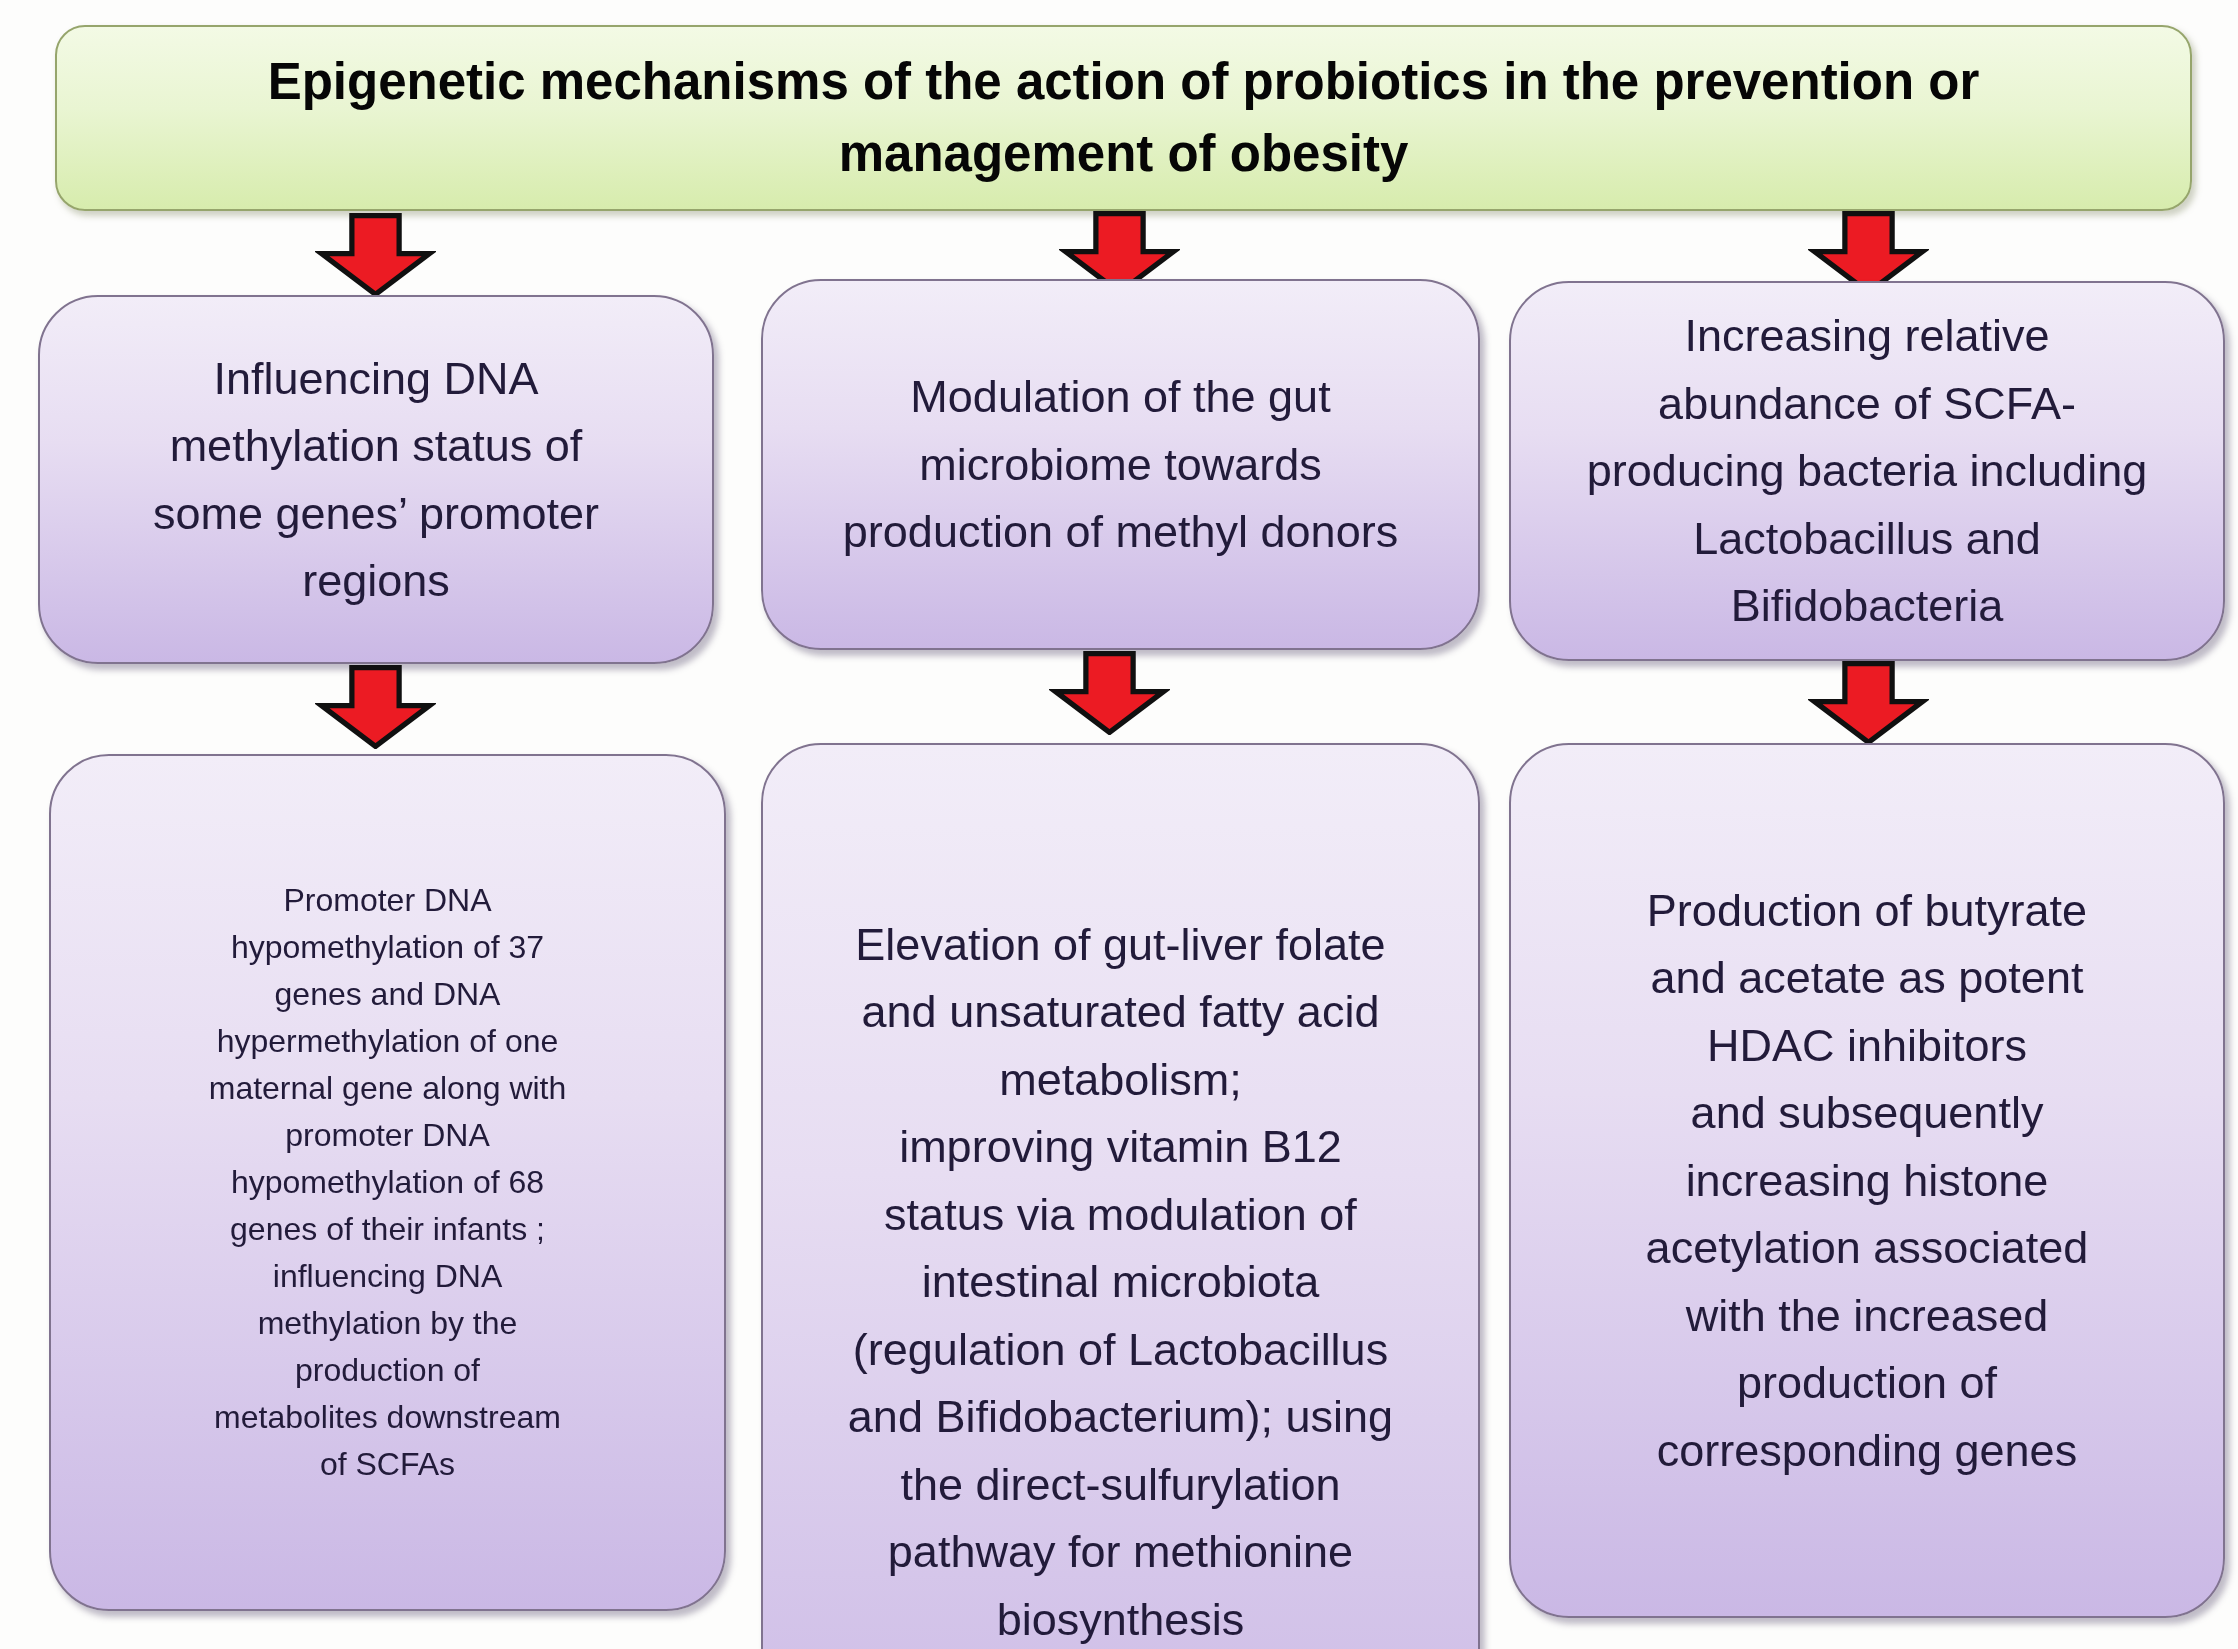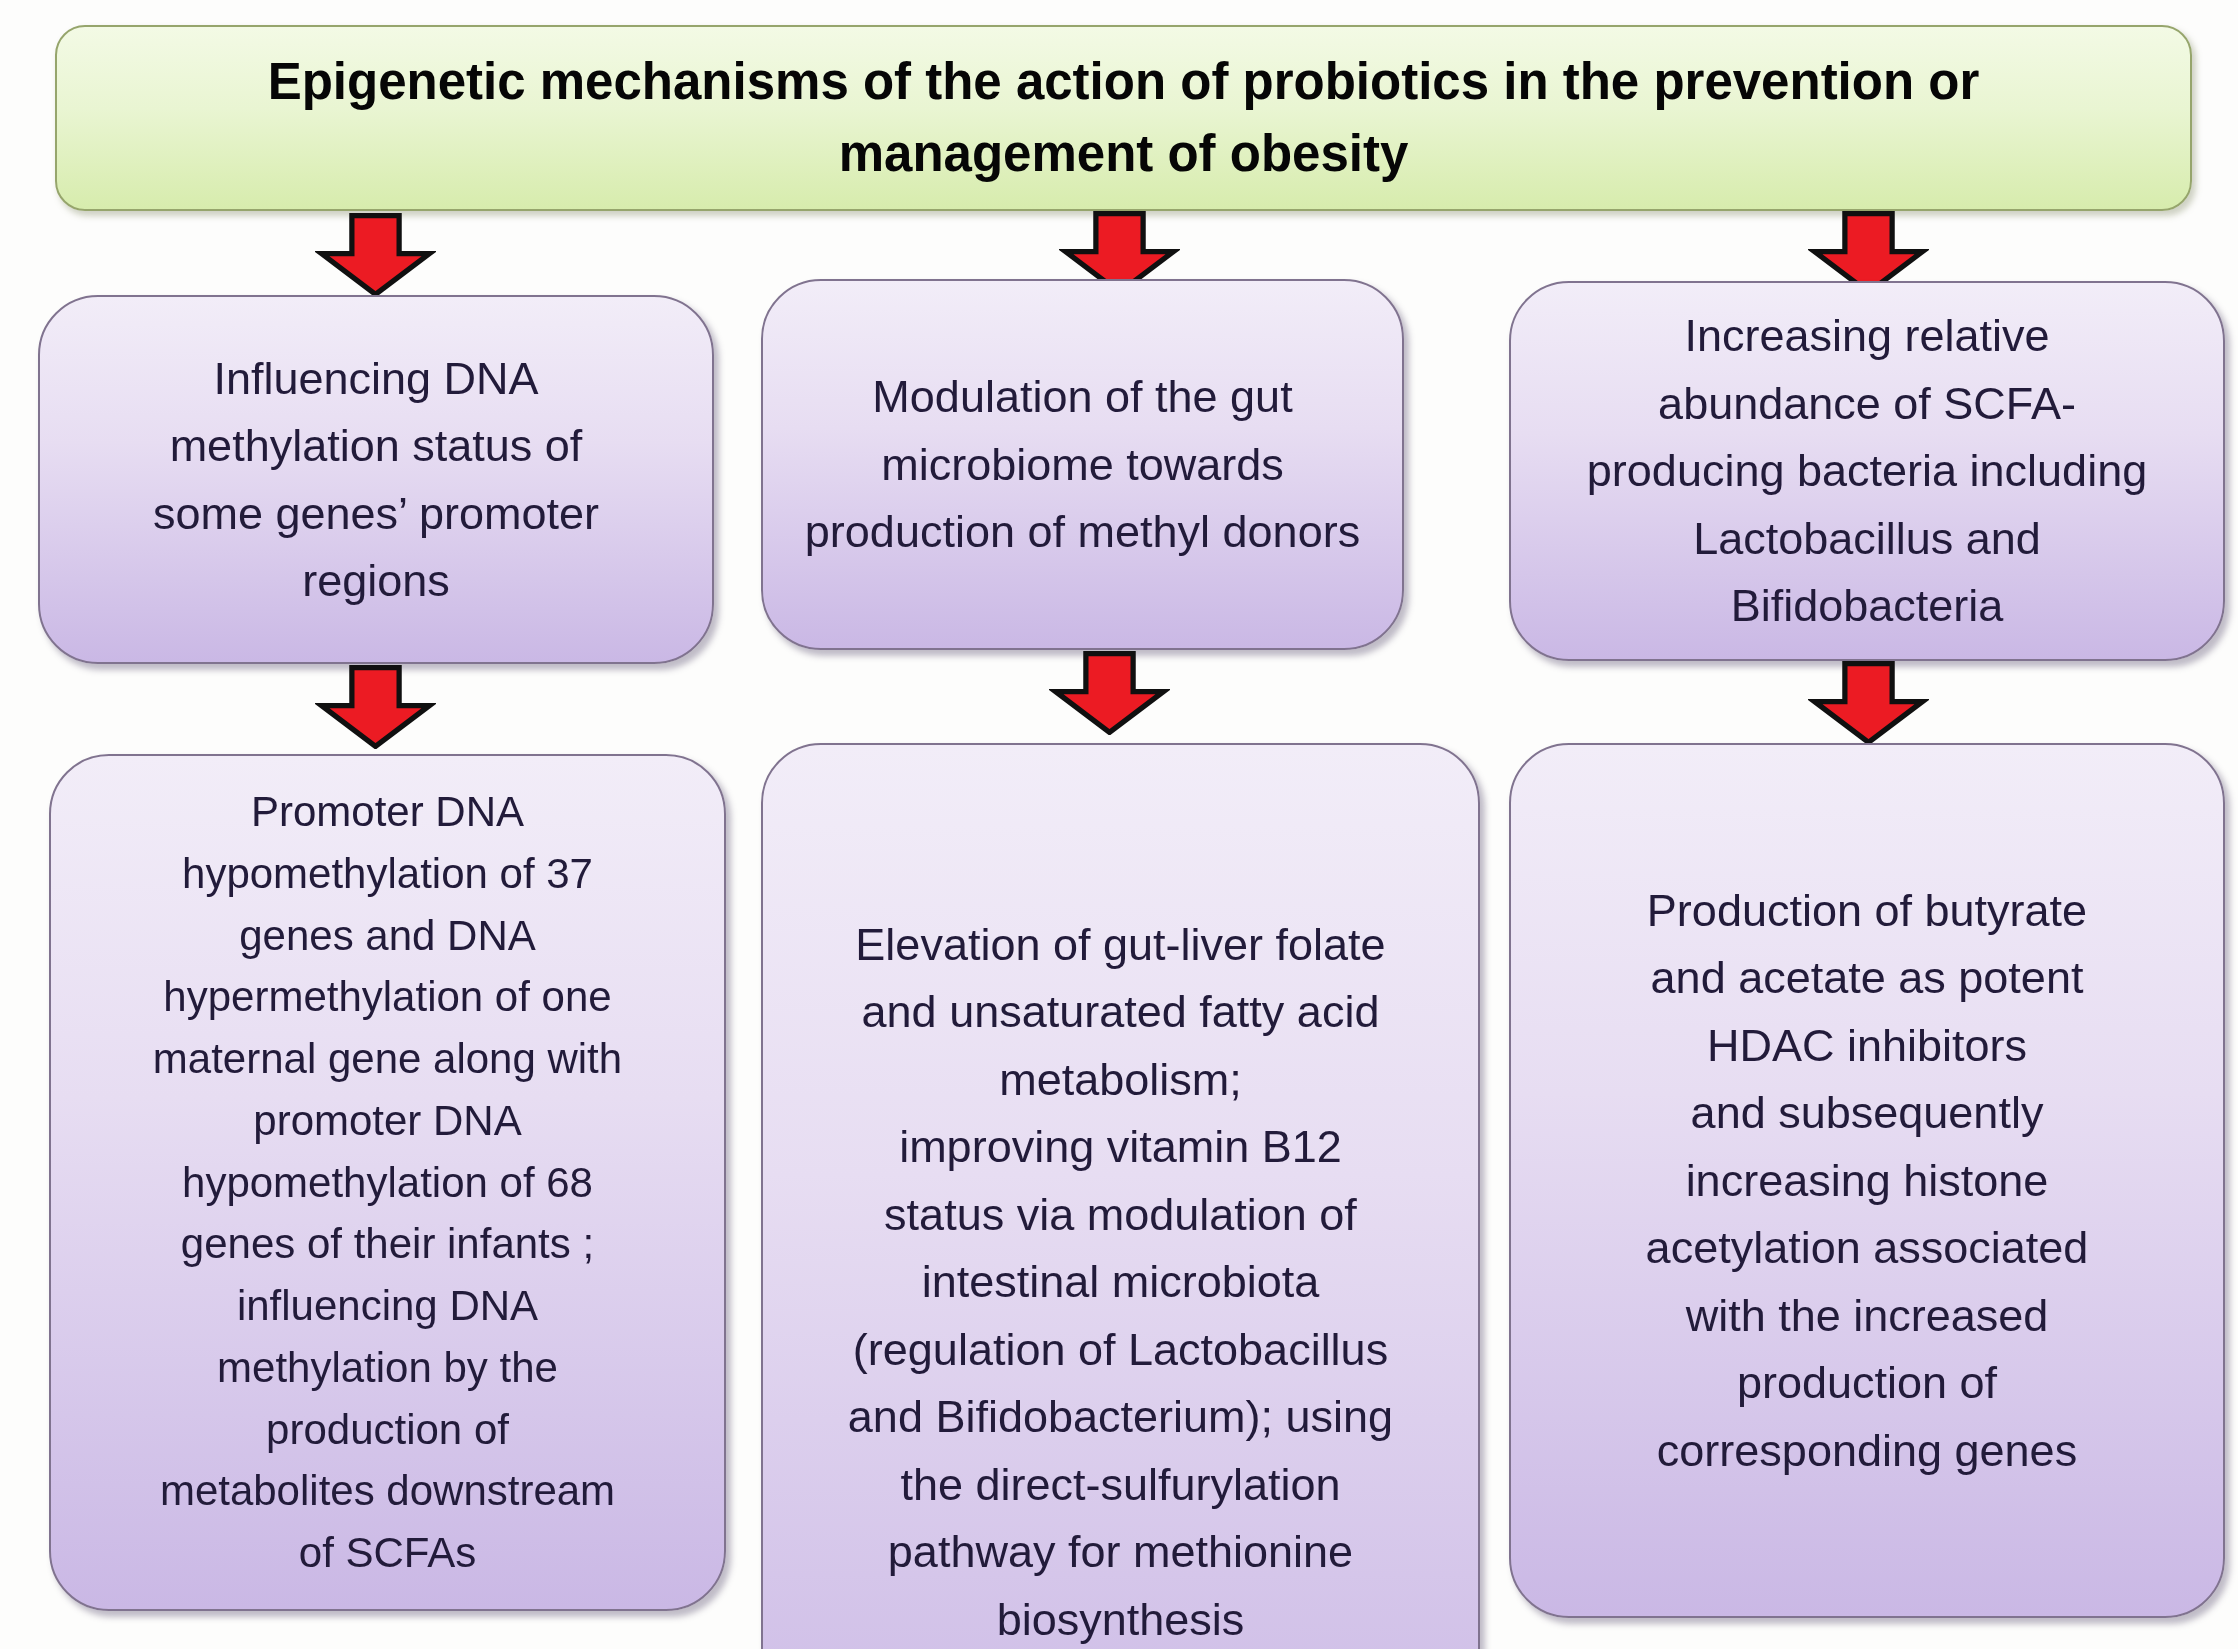--- a/index.html
+++ b/index.html
@@ -51,26 +51,26 @@
   }
   .box-text {
     white-space: pre-line;
     text-align: center;
     font-size: 45px;
     line-height: 1.5;
     font-weight: 400;
     color: #221b3a;
   }
   .box-text.tight {
-    font-size: 42px;
+    font-size: 32px;
     line-height: 1.47;
   }
   
   .tb1 { left: 38px;   top: 295px; width: 676px; height: 369px; }
-  .tb2 { left: 761px; top: 279px; width: 643px; height: 371px; }
+  .tb2 { left: 761px; top: 279px; width: 719px; height: 371px; }
   .tb3 { left: 1509px; top: 281px; width: 716px; height: 380px; }
   
   .bb1 { left: 49px;   top: 754px; width: 677px; height: 857px; }
   .bb2 { left: 761px; top: 743px; width: 719px; height: 1078px; }
   .bb3 { left: 1509px; top: 743px; width: 716px; height: 875px; }
   
   .arrow {
     position: absolute;
     width: 121px;
     height: 84px;

